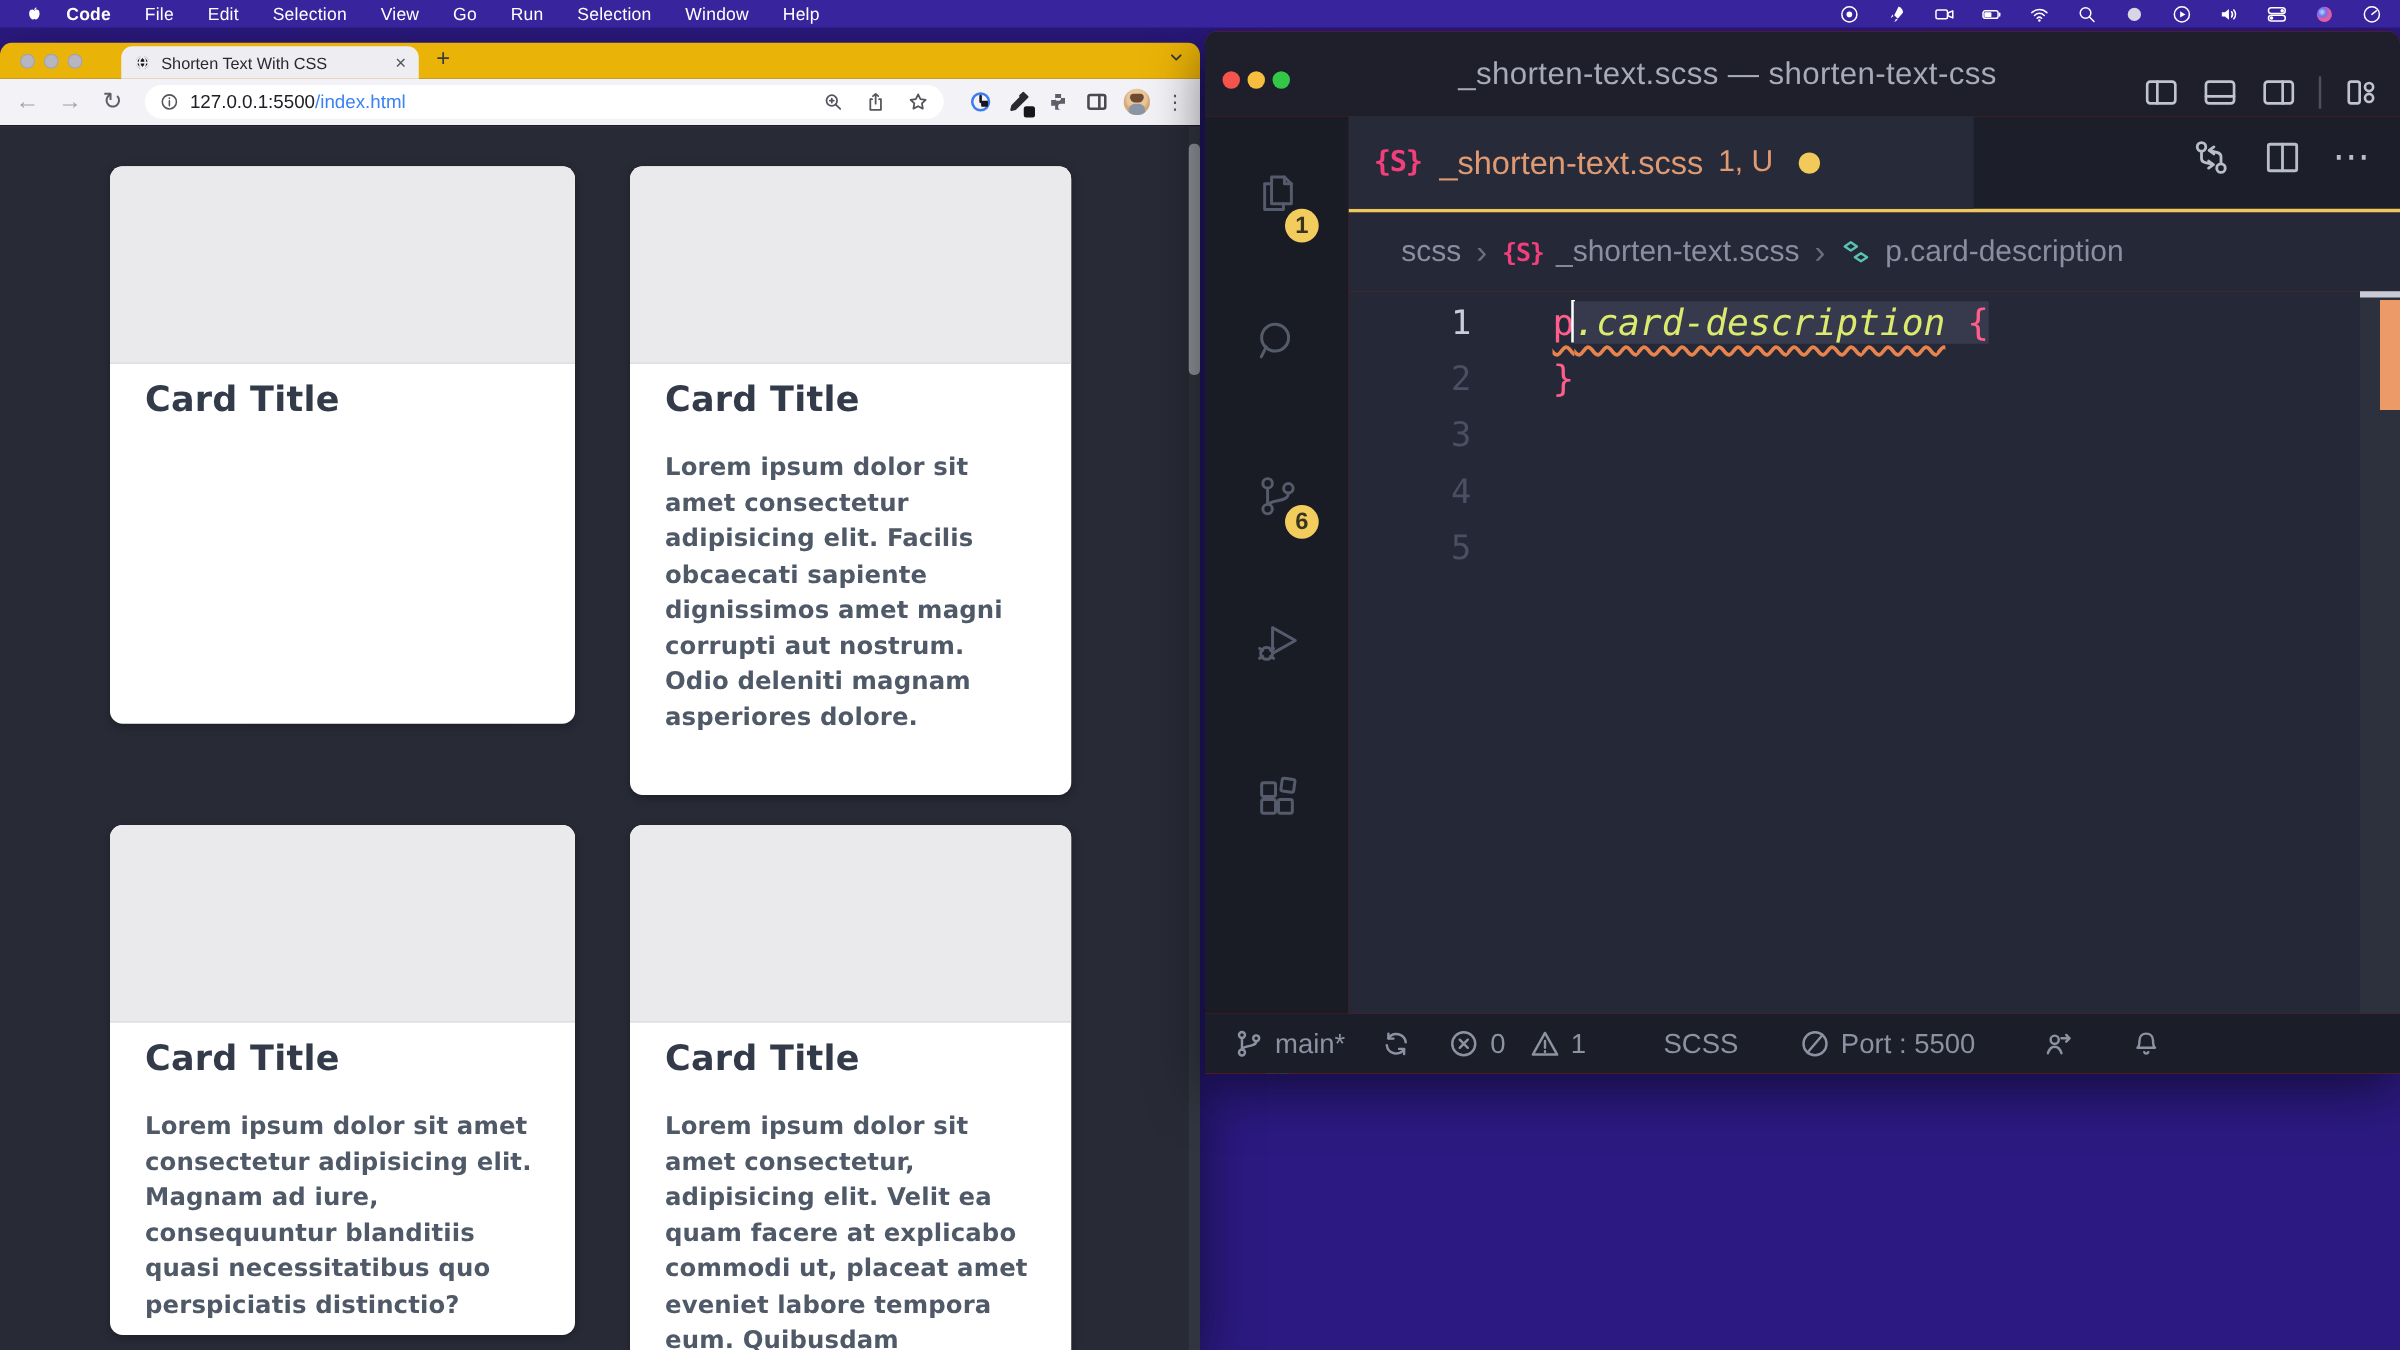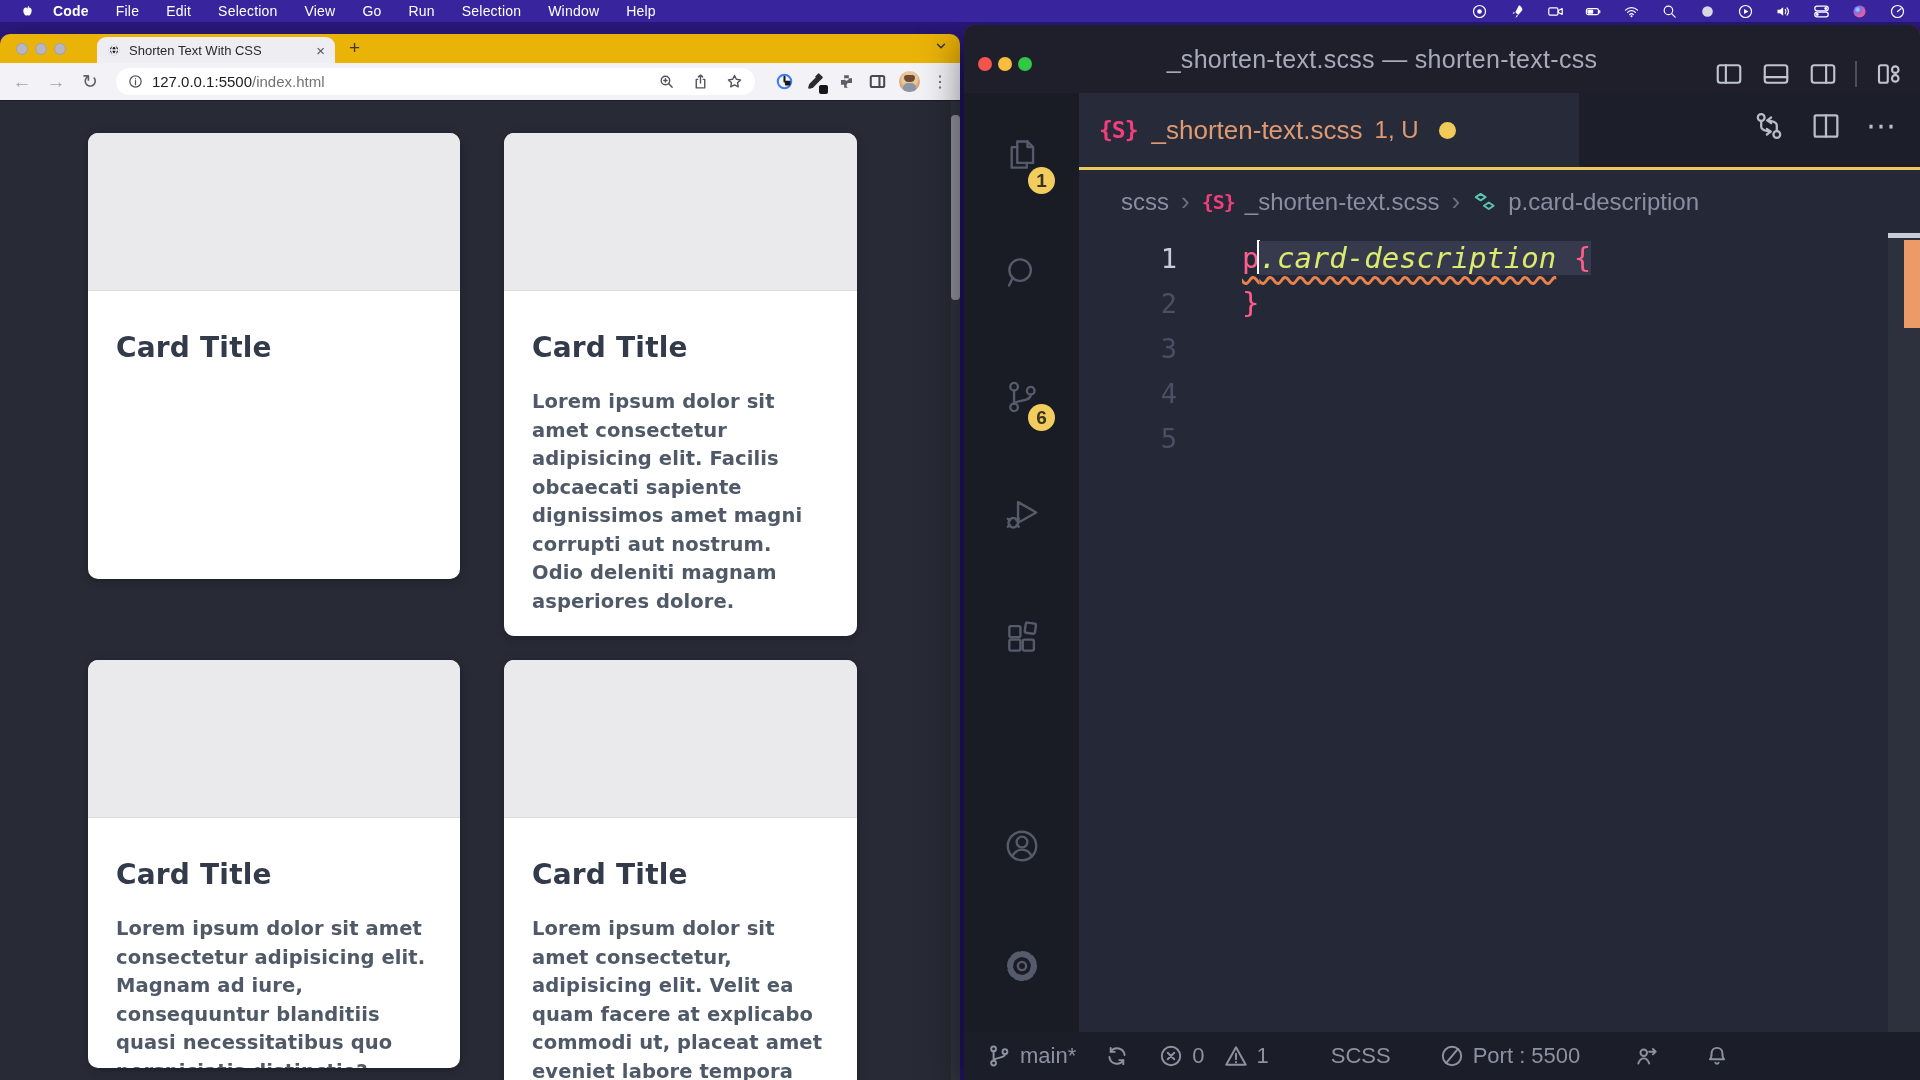--- a/index.html
+++ b/index.html
@@ -25,42 +25,42 @@
   #tab .x{font-size:15px;color:#55545c;margin-left:6px}
   #newtab{position:absolute;left:349px;top:3px;font-size:19px;color:#3a3940}
   #tabchev{position:absolute;right:12px;top:5px;width:14px;height:14px;color:#3a3940}
   #toolbar{height:38px;background:#f3f2f7;display:flex;align-items:center;padding:0 12px;box-sizing:border-box;border-bottom:1px solid #1a1c22}
   .nav{width:20px;height:20px;margin-right:14px;font-size:19px;line-height:20px;text-align:center}
   .nav.dis{color:#a3a2ab}
   .nav.en{color:#5f5e66}
   #omnibox{width:640px;height:27px;background:#fff;border-radius:14px;display:flex;align-items:center;padding:0 12px;box-sizing:border-box;margin-left:2px}
   #omnibox .info{width:15px;height:15px;color:#55545c;margin-right:9px}
   #omnibox .url{font-size:15px;color:#202027;white-space:nowrap}
-  #omnibox .url .path{color:#737373}
+  #omnibox .url .path{color:#3b82f6}
   #omnibox .sp{flex:1}
   #omnibox .oi{width:17px;height:17px;color:#55545c;margin-left:17px}
   .tbi{width:19px;height:19px;color:#55545c;margin-left:12px;position:relative}
   #ext-lock{color:#3d7df0}
   #eyedrop .sub{position:absolute;right:-3px;bottom:-3px;width:9px;height:9px;background:#17171b;border-radius:2px}
   #avatar{width:21px;height:21px;border-radius:50%;margin-left:12px;background:radial-gradient(circle at 50% 38%,#e9c79c 0 45%,#d9a977 60%,#caa06b);position:relative;overflow:hidden}
   #avatar:after{content:"";position:absolute;left:5px;top:4px;width:11px;height:7px;background:#6e4a33;border-radius:4px 4px 6px 6px}
   #avatar:before{content:"";position:absolute;left:4px;top:12px;width:13px;height:9px;background:#8a95a5;border-radius:5px 5px 0 0}
   #dots3{font-size:16px;color:#5a5962;margin-left:12px}
 
   #page{position:relative;height:979px;background:#282b36;overflow:hidden}
   .card{position:absolute;background:#fff;border-radius:10px;overflow:hidden;box-shadow:0 2px 8px rgba(0,0,0,.3);font-family:"DejaVu Sans",sans-serif}
   .card .ph{height:157px;background:#eae9ec;border-bottom:1px solid #dcdbde}
-  .card .cb{padding:40px 28px 0}
+  .card .cb{padding:12px 28px 0}
   .card h2{margin:0 0 24px;font-size:28px;color:#333b4a;letter-spacing:.2px}
   .card p{margin:0;font-size:19.5px;line-height:28.5px;color:#4f5967;font-weight:600;letter-spacing:.1px}
   #vscroll{position:absolute;right:0;top:0;width:9px;height:100%;background:#31353f}
   #vthumb{position:absolute;right:0;top:14px;width:9px;height:185px;background:#92929b;border-radius:4px}
 
   
-  #vscode{position:absolute;left:964px;top:25px;width:956px;height:1055px;border-radius:10px 10px 0 0;overflow:hidden;background:#b91c1c;box-shadow:0 12px 44px rgba(0,0,0,.55);color:#8a8ea1}
+  #vscode{position:absolute;left:964px;top:25px;width:956px;height:834px;border-radius:10px 10px 0 0;overflow:hidden;background:#b91c1c;box-shadow:0 12px 44px rgba(0,0,0,.55);color:#8a8ea1}
   #titlebar{position:absolute;left:0;top:0;width:100%;height:68px;background:#1e1f2b}
   #titlebar .tl2{position:absolute;top:32px;width:14px;height:14px;border-radius:50%}
   #vtitle{position:absolute;left:0;right:120px;top:0;height:68px;display:flex;align-items:center;justify-content:center;font-size:25px;color:#a6aab9;letter-spacing:.3px;white-space:nowrap}
   #layout-icons{position:absolute;right:16px;top:34px;display:flex;align-items:center;gap:17px;color:#c0c4d0}
   #layout-icons .ico{width:30px;height:30px}
   #layout-icons .sep{width:2px;height:26px;background:#4a4e5e}
 
   #activitybar{position:absolute;left:0;top:68px;width:115px;bottom:48px;background:#191b25}
   .abi{position:absolute;left:39px;width:38px;height:38px;color:#565b6c}
   .badge{position:absolute;left:64px;width:27px;height:27px;border-radius:50%;background:#f2cd5e;color:#3a3320;font-weight:bold;font-size:19px;display:flex;align-items:center;justify-content:center}

